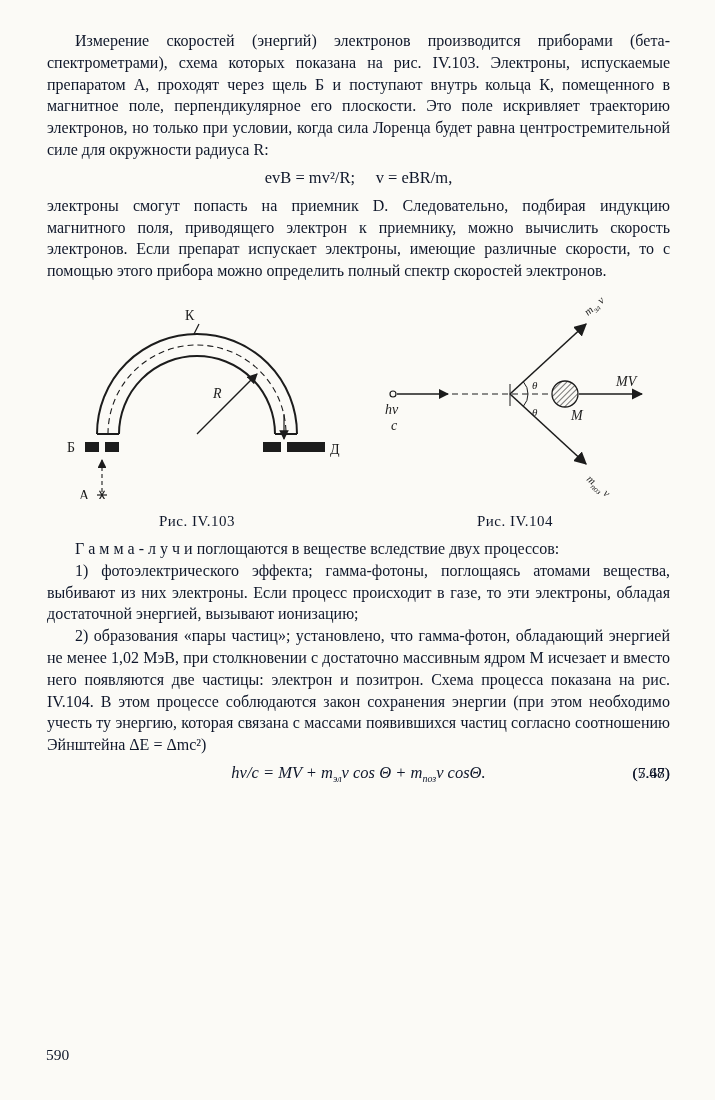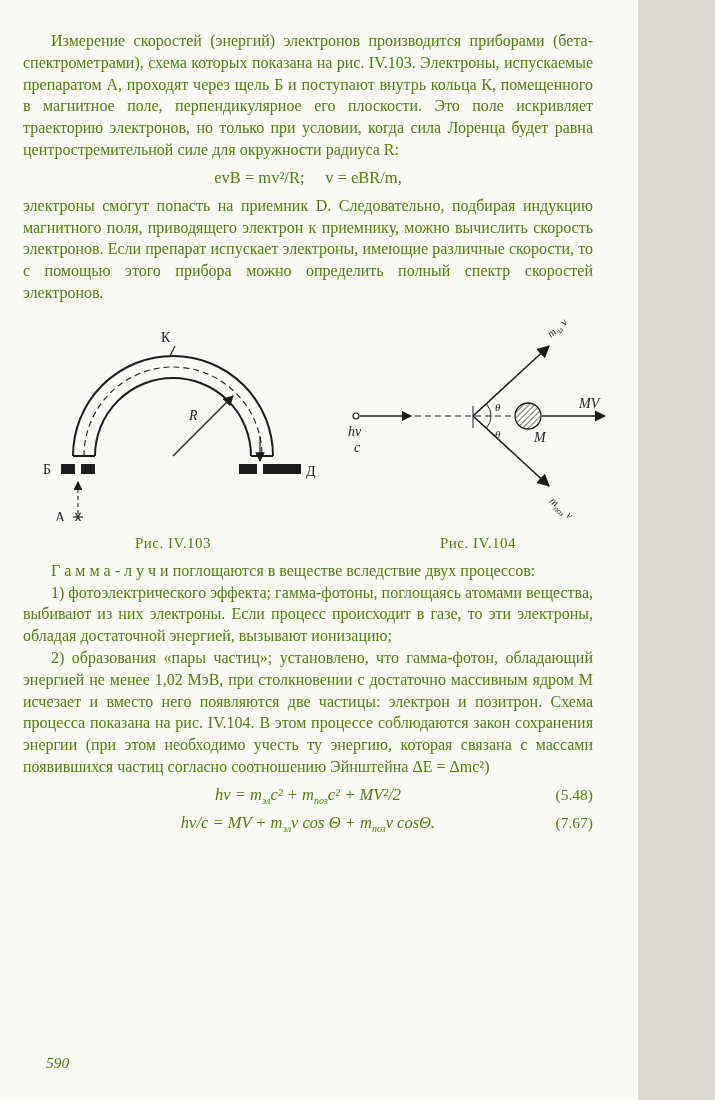--- a/index.html
+++ b/index.html
@@ -1,23 +1,23 @@
 <!DOCTYPE html>
 <html><head>
 <meta charset="utf-8">
 <style>
   * { margin: 0; padding: 0; box-sizing: border-box; }
   html, body { width: 715px; height: 1100px; }
   body { background: #dedad2; font-family: "Liberation Serif", "DejaVu Serif", serif; }
   .page {
     position: relative;
-    width: 638px; height: 1100px;
+    width: 715px; height: 1100px;
     background: #fbfaf6;
-    color: #4d7c0f;
-    padding: 30px 45px 0 23px;
+    color: #0f172a;
+    padding: 30px 45px 0 47px;
     overflow: hidden;
   }
   .para {
     font-size: 16px;
     line-height: 21.8px;
     text-align: justify;
   }
   .indent { text-indent: 28px; }
   .formula-center {
     text-align: center;
@@ -46,23 +46,22 @@
   }
   .figure { text-align: center; }
   .caption {
     text-align: center;
     font-size: 15px;
     margin-top: 14px;
     letter-spacing: 0.5px;
   }
   .page-number {
     position: absolute;
-    left: 46px; bottom: 28px;
+    left: 46px; bottom: 36px;
     font-size: 15.5px;
-    font-style: italic;
   }
   svg { display: block; }
   svg text {
     font-family: "Liberation Serif", "DejaVu Serif", serif;
     font-size: 14px;
     fill: #1c1c1c;
   }
   svg text.it { font-style: italic; }
   svg text.small { font-size: 11px; }
 </style>
@@ -159,21 +158,20 @@
 
   </div>
 
   <p class="para indent">Г а м м а - л у ч и поглощаются в веществе вследствие двух процессов:</p>
 
   <p class="para indent">1) фотоэлектрического эффекта; гамма-фотоны, поглощаясь атомами вещества, выбивают из них электроны. Если процесс происходит в газе, то эти электроны, обладая достаточной энергией, вызывают ионизацию;</p>
 
   <p class="para indent">2) образования «пары частиц»; установлено, что гамма-фотон, обладающий энергией не менее 1,02 МэВ, при столкновении с достаточно массивным ядром М исчезает и вместо него появляются две частицы: электрон и позитрон. Схема процесса показана на рис. IV.104. В этом процессе соблюдаются закон сохранения энергии (при этом необходимо учесть ту энергию, которая связана с массами появившихся частиц согласно соотношению Эйнштейна ΔE = Δmc²)</p>
 
   <div class="formula-row">
-    <span class="formula"><span>hν = m</span><sub>эл</sub><span>c² + m</span><sub>поз</sub><span>c² + MV²/2</span></span>
     <span class="fnum">(5.48)</span>
   </div>
 
 
   <div class="formula-row">
     <span class="formula"><span>hν/c = MV + m</span><sub>эл</sub><span>v cos Θ + m</span><sub>поз</sub><span>v cosΘ.</span></span>
     <span class="fnum">(7.67)</span>
   </div>
 
 

